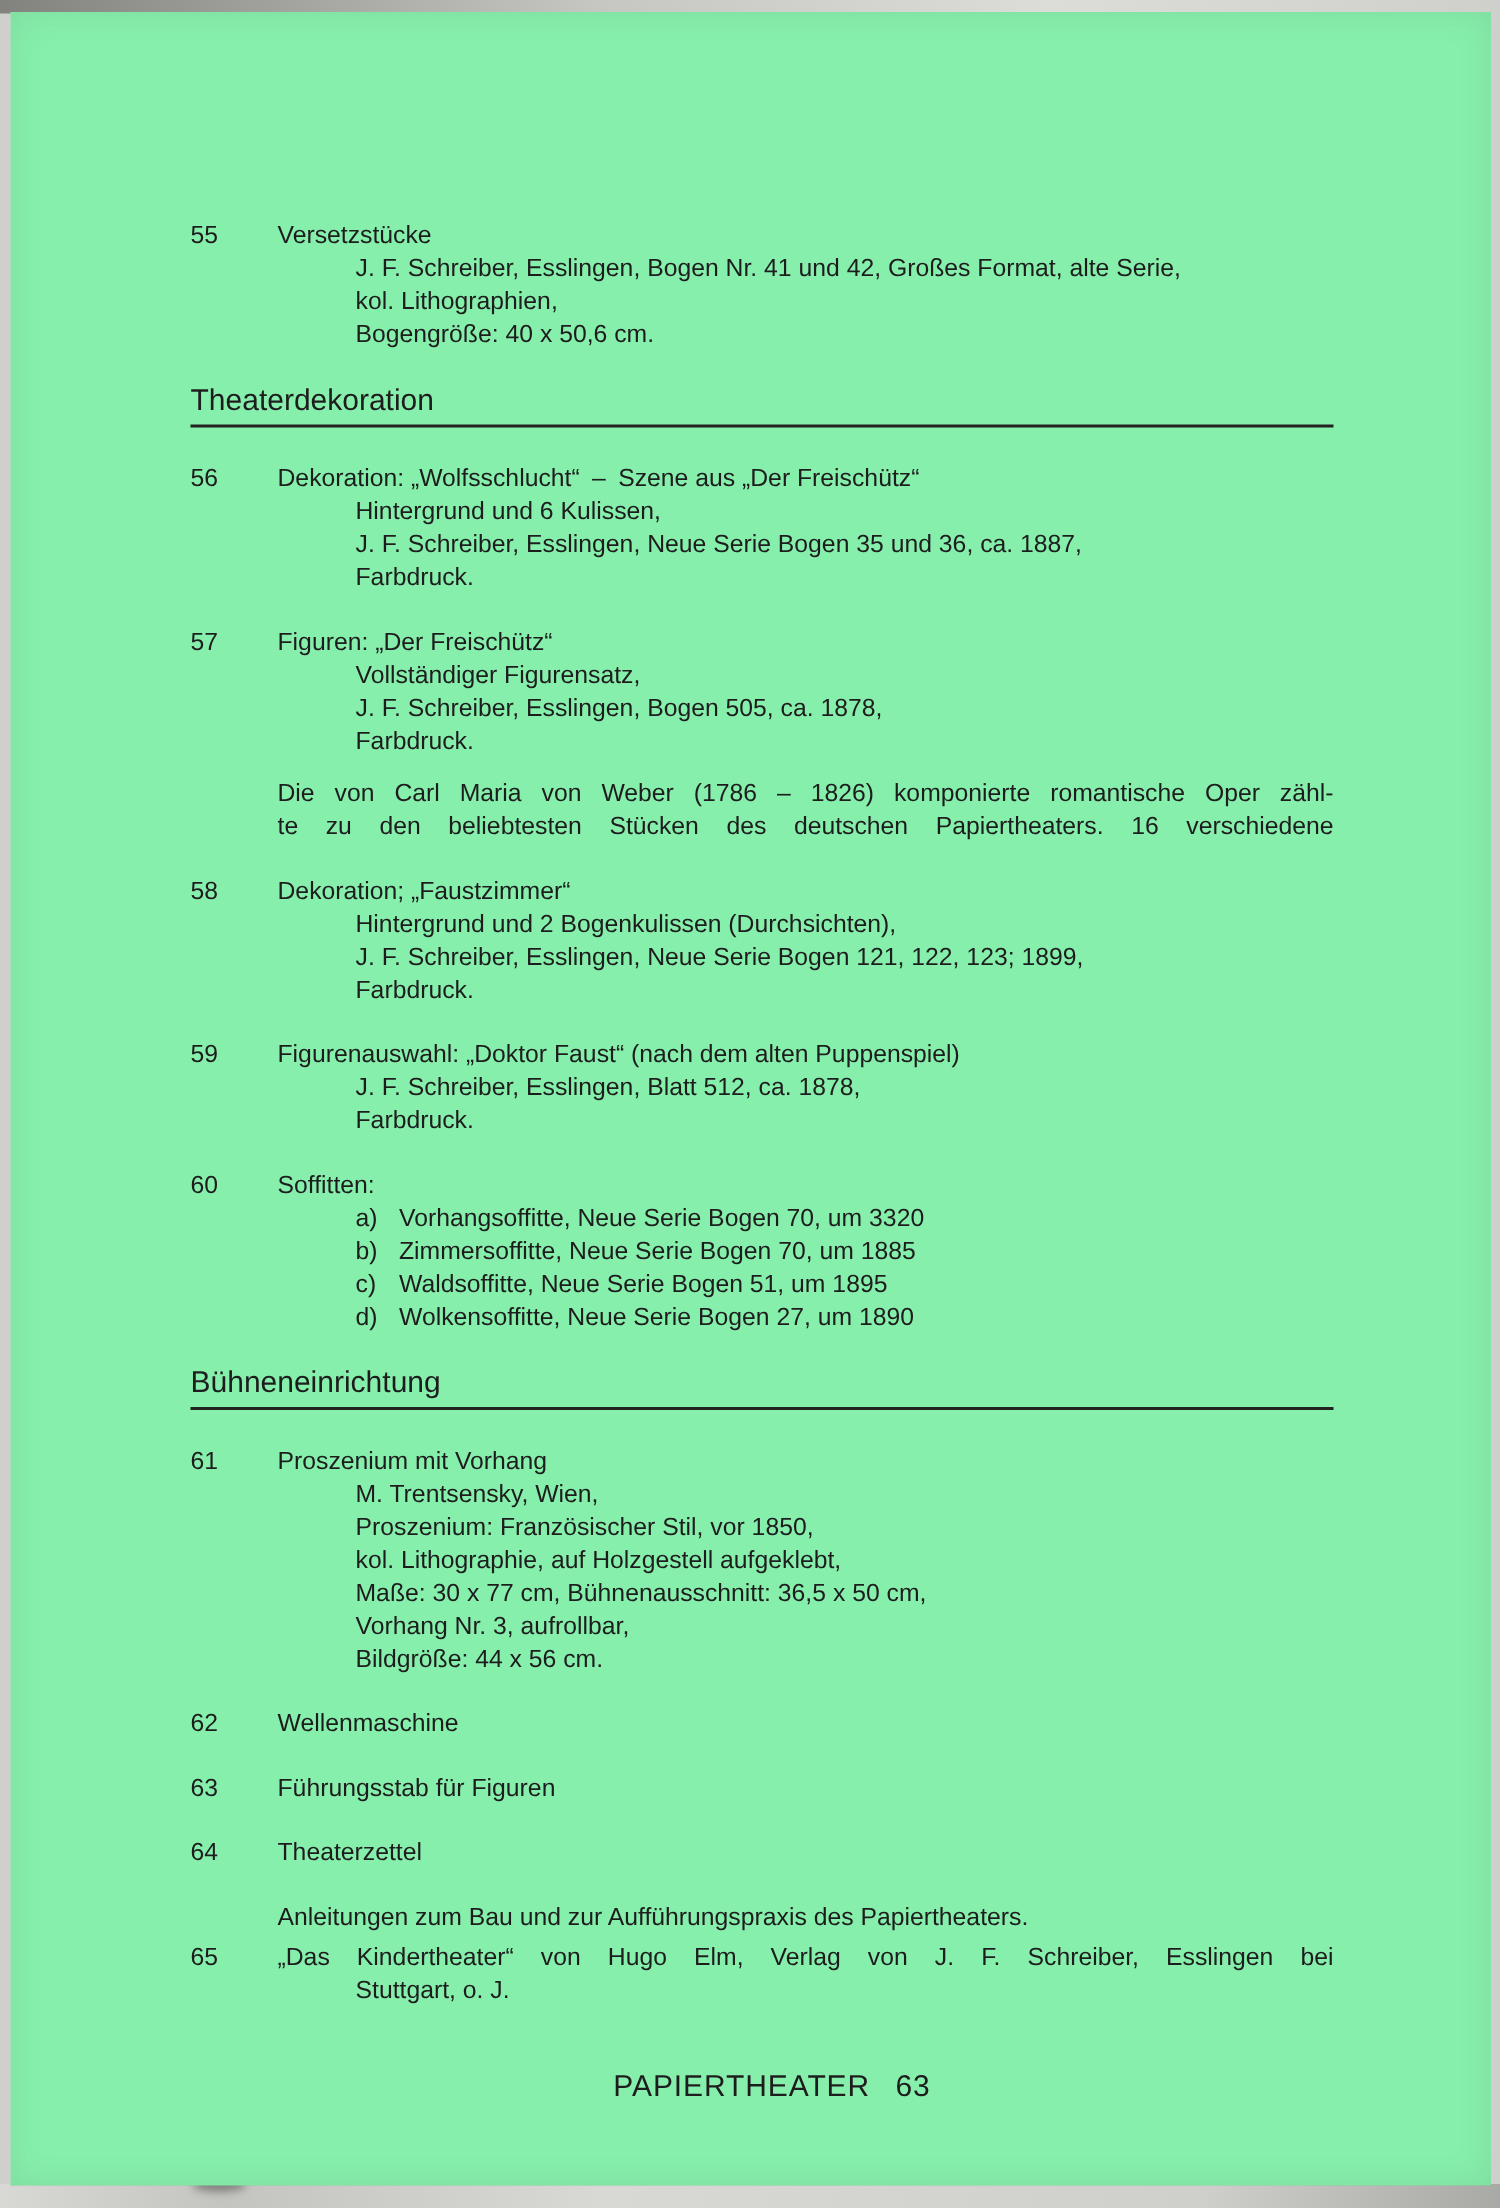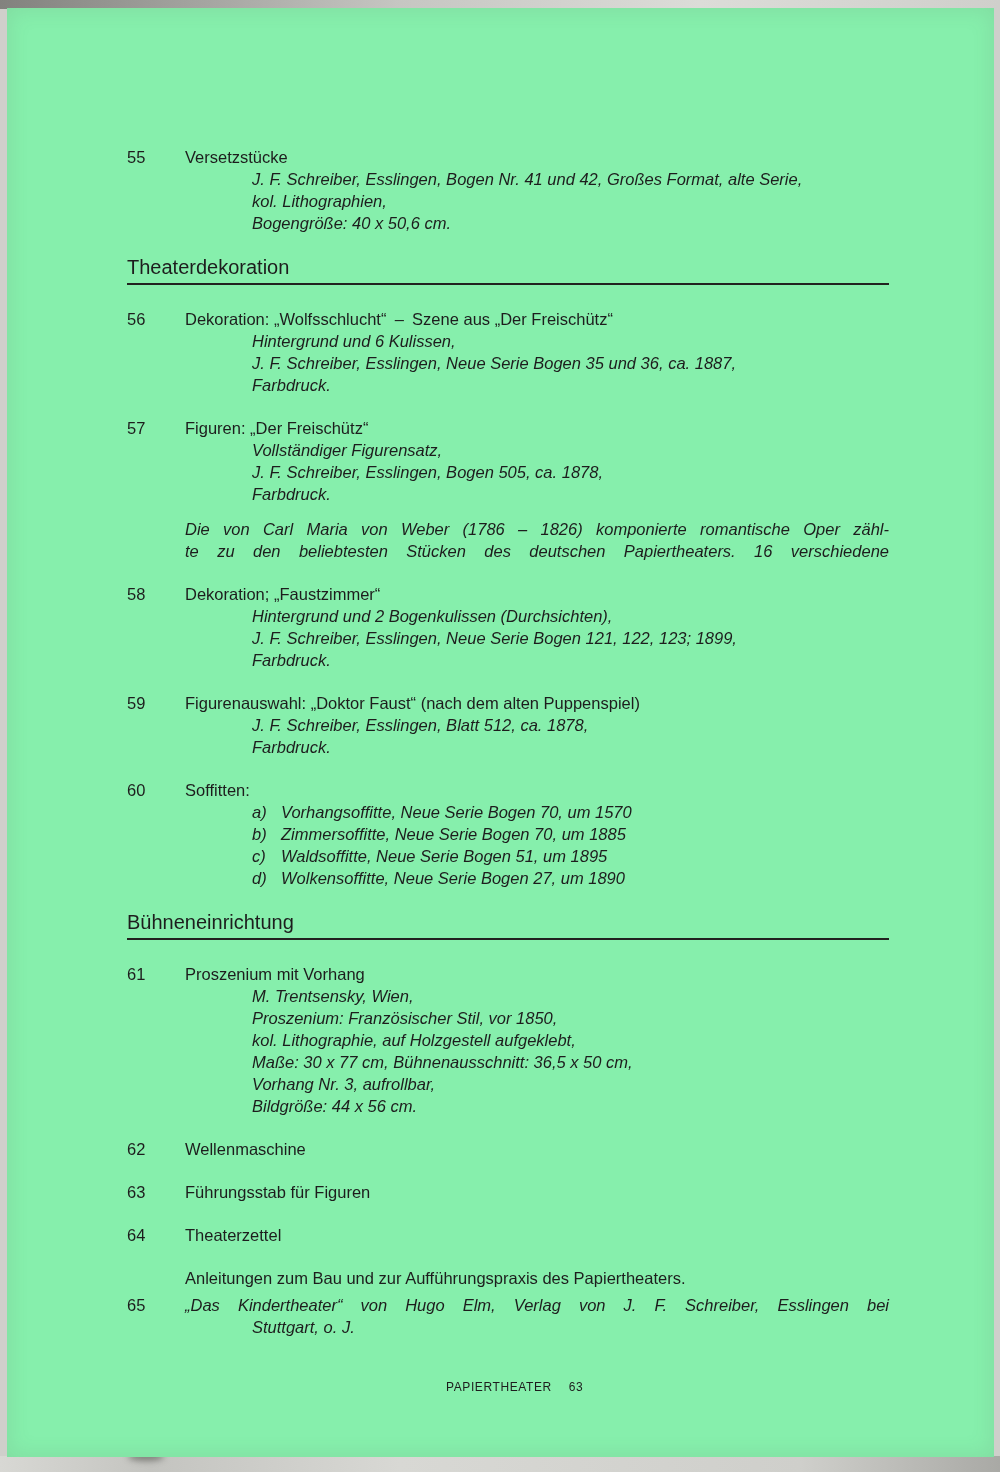--- a/index.html
+++ b/index.html
@@ -27,37 +27,37 @@
     background:#86efac;
     box-shadow: inset 0 0 22px rgba(95,95,88,.14);
   }
   .content {
     position:absolute; left:120px; top:138px; width:762px;
     font-size:16.5px; line-height:22px;
   }
   .entry { display:flex; margin-bottom:21px; }
   .num { width:58px; flex:none; }
   .body { flex:1; min-width:0; }
-  .details { margin-left:67px;font-style:italic; }
+  .details { margin-left:52px; }
   .dline { min-height:22px; }
   .heading {
     font-size:20px; line-height:25px; text-align:left;
     border-bottom:2px solid #222220; padding-bottom:3px;
     margin:6px 0 23px 0;
   }
   .note { margin-top:13px; }
   .nline { min-height:22px; }
-  .just { text-align:justify; text-align-last:justify;font-style:italic; }
+  .just { text-align:justify; text-align-last:justify; }
   .sub { display:flex; }
   .letter { width:29px; flex:none; }
   .subtext { flex:1; }
   .intro { margin-bottom:5px; }
   .footer {
     position:absolute; left:0; right:0; top:1372px;
-    text-align:center; font-size:12px; letter-spacing:.6px;margin-left:28px;
+    text-align:center; font-size:20px; letter-spacing:.6px;margin-left:28px;
   }
   .pageno { margin-left:17px; letter-spacing:.4px; }
 </style>
 </head>
 <body>
 
 <div class="scan-edge-top"></div>
 <div class="scan-edge-bottom"></div>
 <div class="smudge"></div>
 
@@ -131,21 +131,21 @@
       </div>
     </div>
 
     <div class="entry">
       <div class="num">60</div>
       <div class="body">
         <div class="title">Soffitten:</div>
         <div class="details">
           <div class="sub">
             <span class="letter">a)</span>
-            <span class="subtext">Vorhangsoffitte, Neue Serie Bogen 70, um 1570</span>
+            <span class="subtext">Vorhangsoffitte, Neue Serie Bogen 70, um 3320</span>
           </div>
           <div class="sub">
             <span class="letter">b)</span>
             <span class="subtext">Zimmersoffitte, Neue Serie Bogen 70, um 1885</span>
           </div>
           <div class="sub">
             <span class="letter">c)</span>
             <span class="subtext">Waldsoffitte, Neue Serie Bogen 51, um 1895</span>
           </div>
           <div class="sub">

